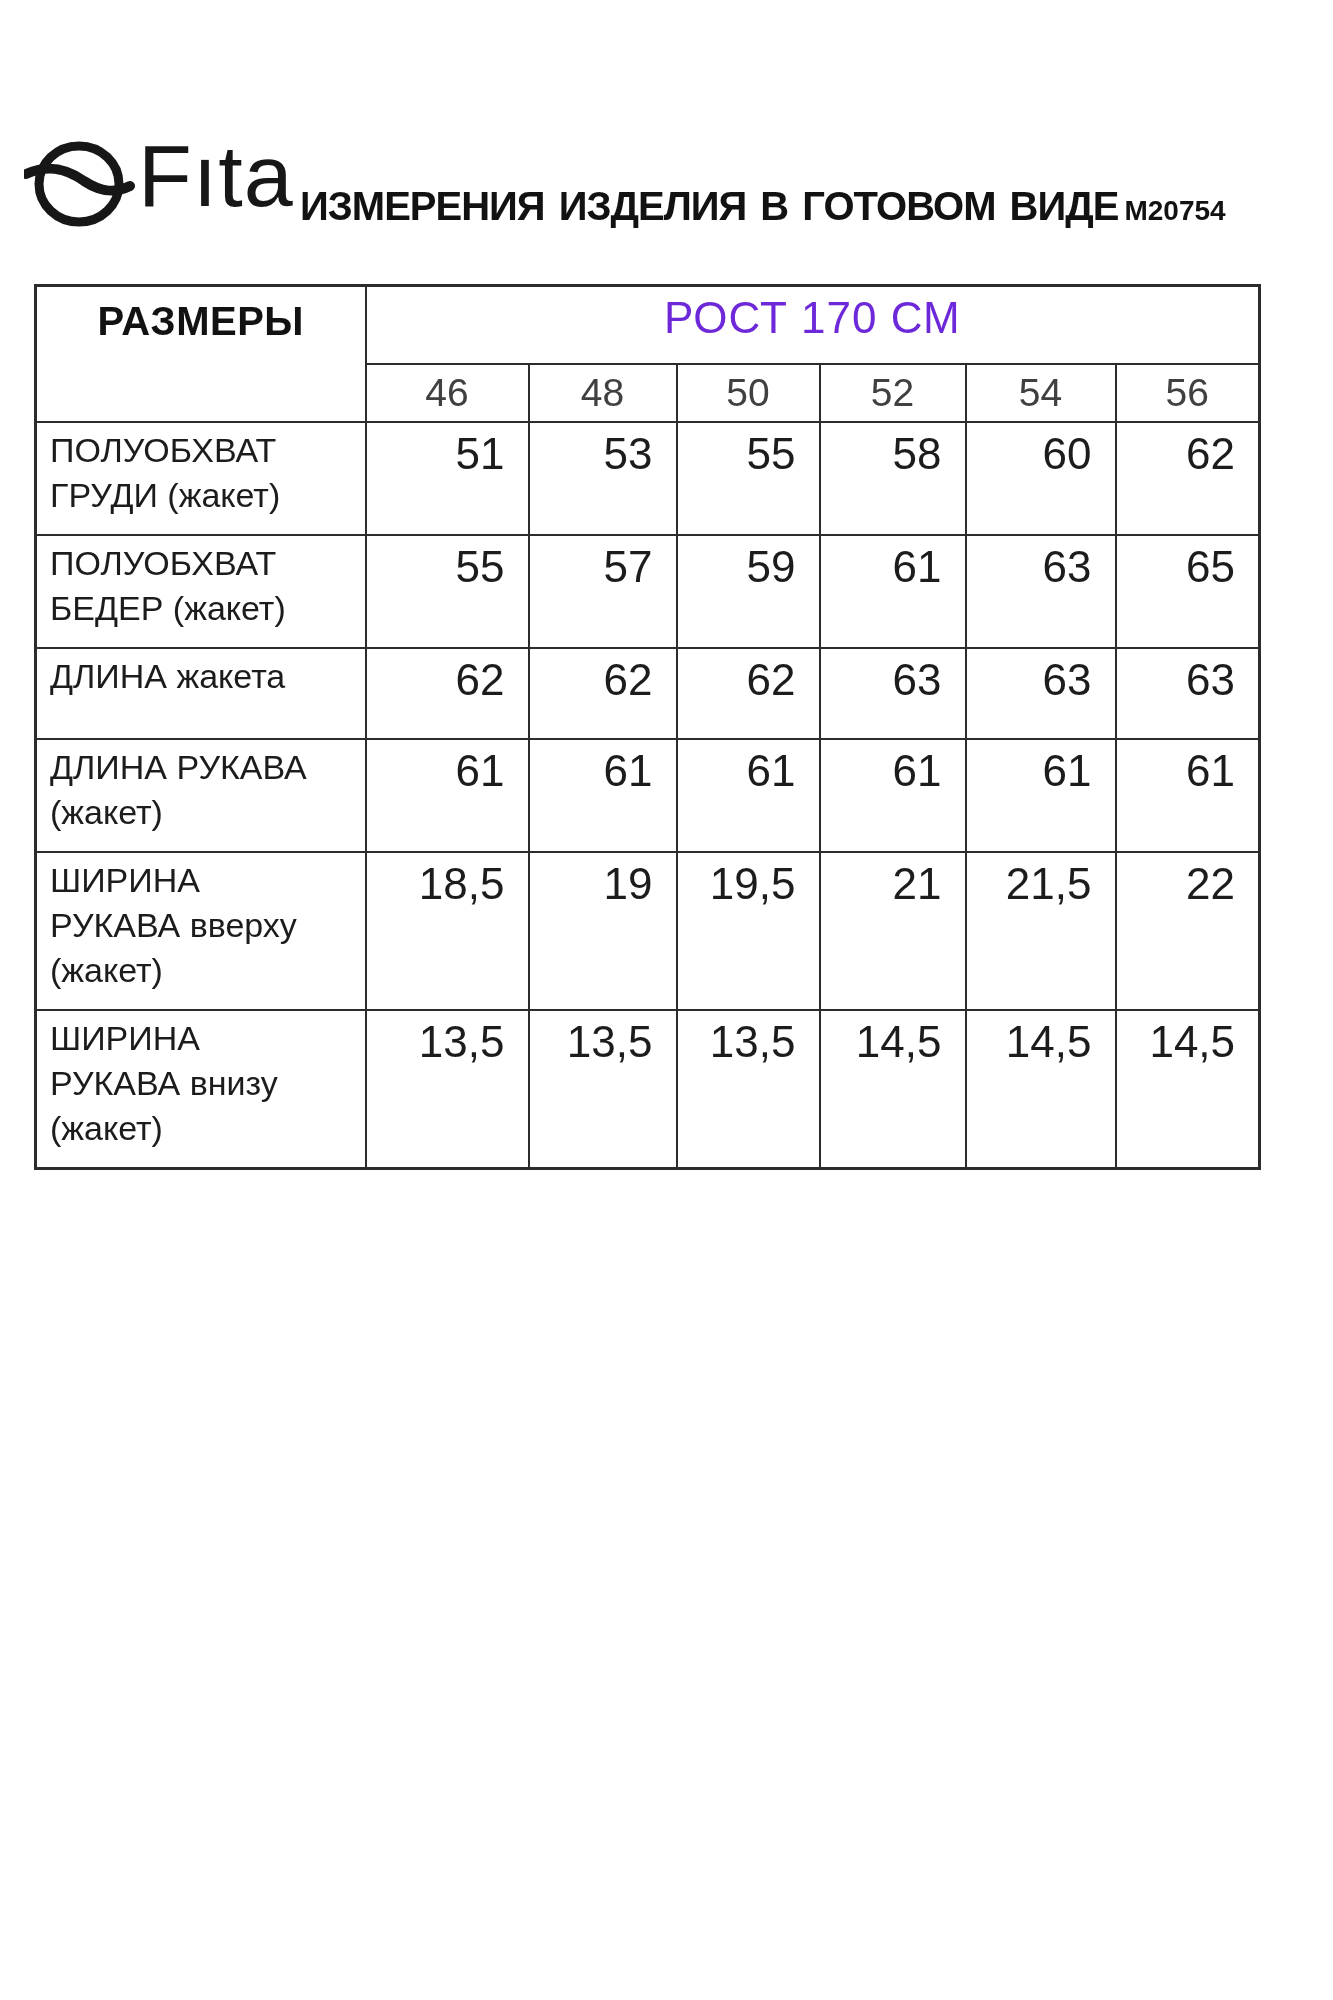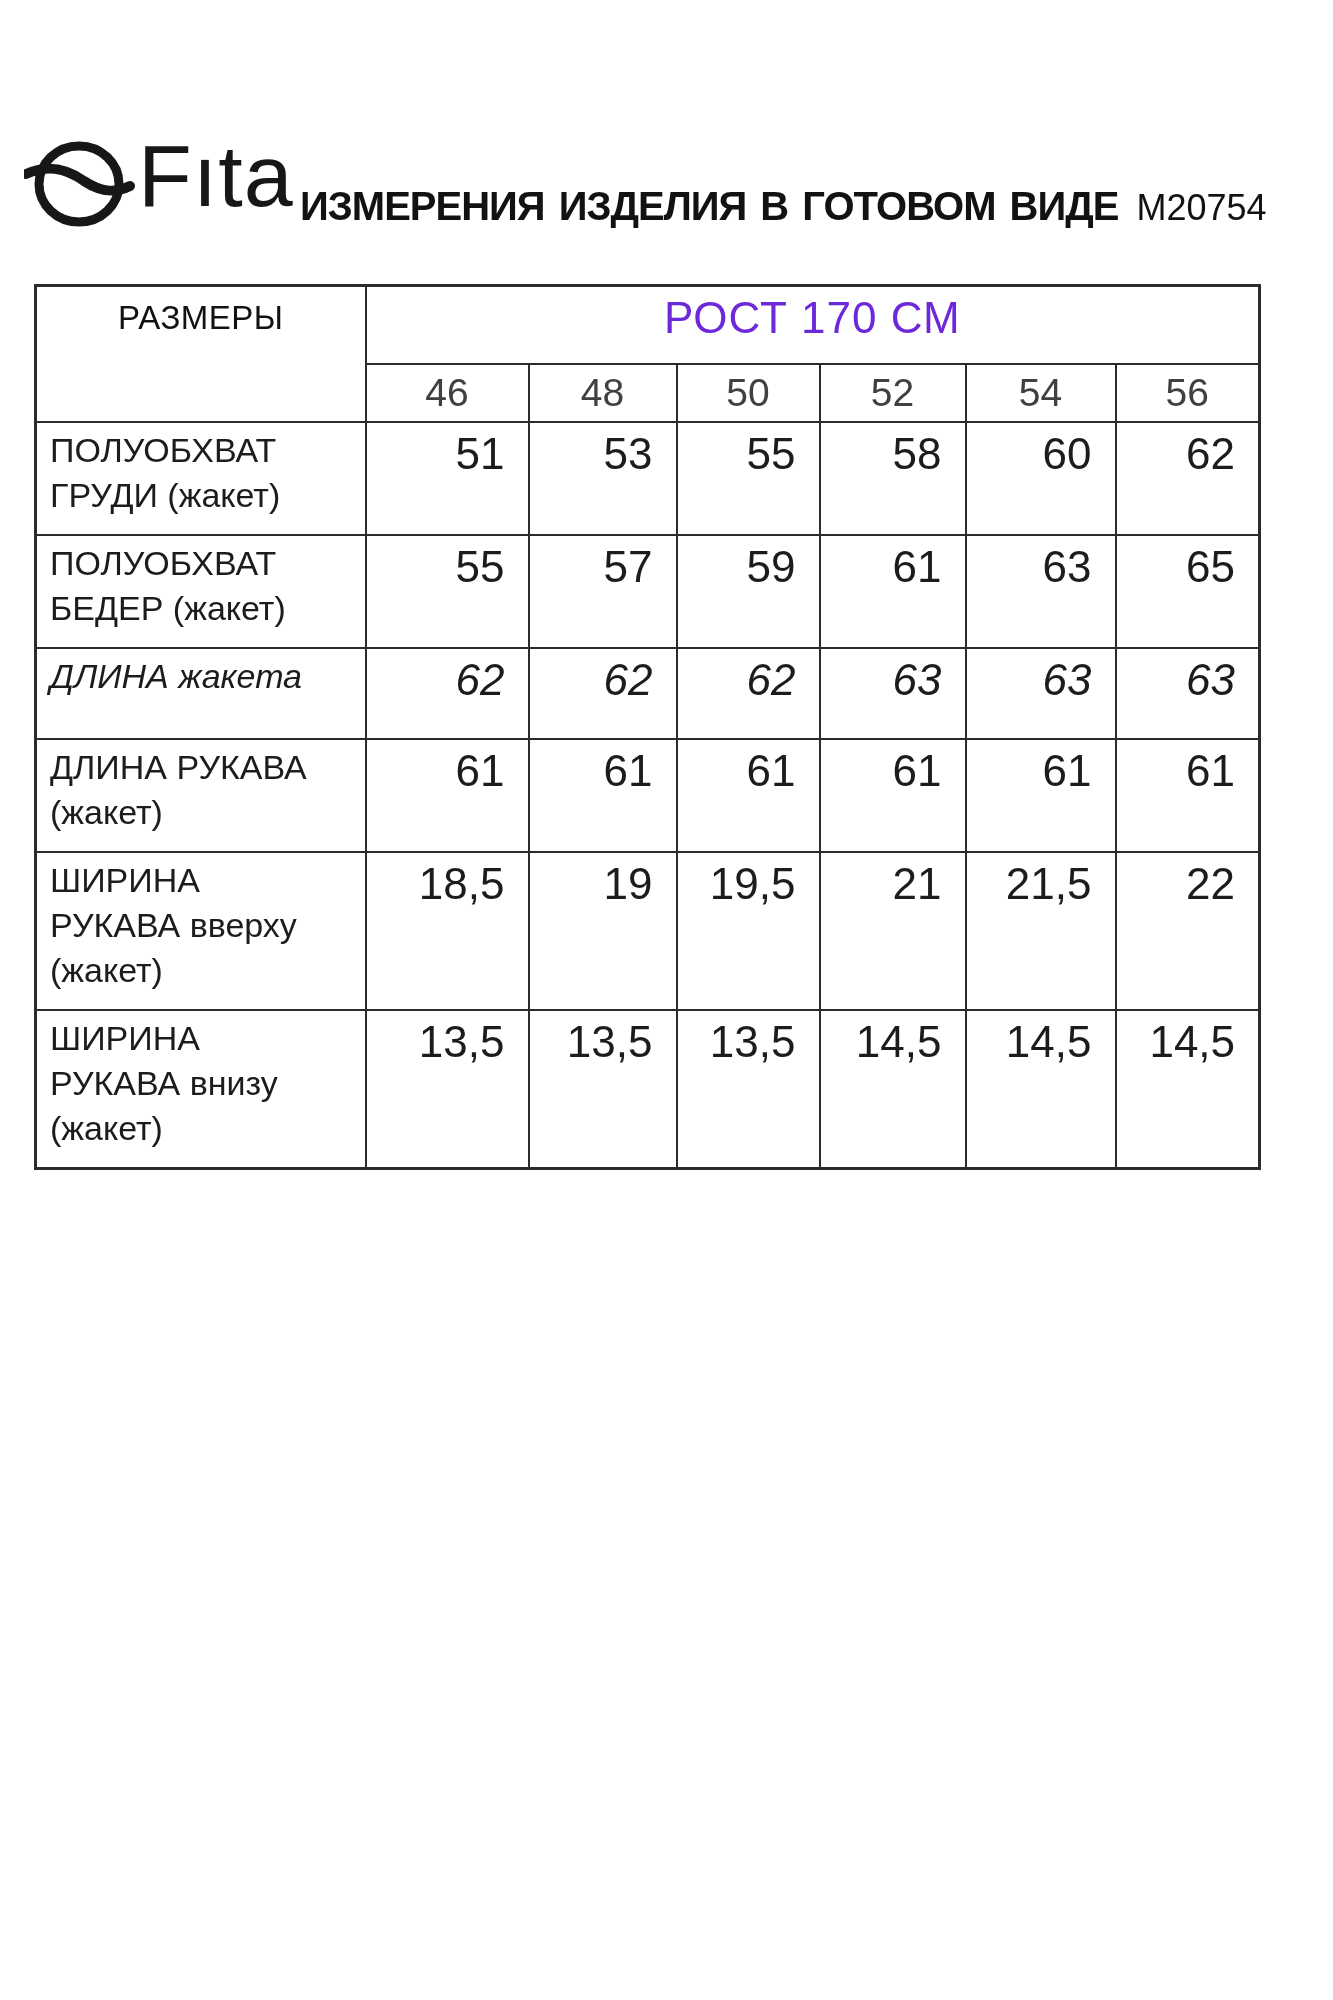--- a/index.html
+++ b/index.html
@@ -20,42 +20,42 @@
     position: absolute; left: 138px; top: 130px;
     font-size: 88px; line-height: 92px;
     font-weight: 400; letter-spacing: 1px; color: #171717;
   }
   .page-title {
     position: absolute; left: 300px; top: 184px; margin: 0;
     font-size: 40px; font-weight: 700; letter-spacing: -1px; word-spacing: 4px;
     white-space: nowrap; color: #121212;
   }
   .page-title .model {
-    font-size: 36px; letter-spacing: 0; margin-left: 18px; font-weight: 400;
+    font-size: 28px; letter-spacing: 0; margin-left: 6px; font-weight: 700;
   }
 
   
   table.size-table {
     position: absolute; left: 34px; top: 284px;
     width: 1224px;
     border-collapse: collapse; table-layout: fixed;
     border: 3px solid #2c2c2c;
     background: #ffffff;
   }
   .size-table th, .size-table td {
     border: 2px solid #2c2c2c;
     background: #ffffff;
     font-weight: 400;
     overflow: hidden;
   }
   tr.group-row    { height: 78px; }
   tr.size-row     { height: 58px; }
 
   th.corner-cell {
-    font-size: 33px; font-weight: 400; letter-spacing: 0.5px;
+    font-size: 40px; font-weight: 700; letter-spacing: 0.5px;
     text-align: center; vertical-align: top; padding-top: 12px;
     color: #121212;
   }
   th.group-cell {
     font-size: 44px; font-weight: 400; letter-spacing: 1px;
     text-align: center; vertical-align: top; padding-top: 6px;
     color: #6d28d9;
   }
   th.size-cell {
     font-size: 39px; font-weight: 400;
@@ -131,21 +131,21 @@
             <div>ПОЛУОБХВАТ</div>
             <div>БЕДЕР (жакет)</div>
           </td>
           <td class="value-cell">55</td>
           <td class="value-cell">57</td>
           <td class="value-cell">59</td>
           <td class="value-cell">61</td>
           <td class="value-cell">63</td>
           <td class="value-cell">65</td>
         </tr>
-        <tr style="height: 91px; font-style: italic;">
+        <tr style="height: 91px;">
           <td class="label-cell">
             <div>ДЛИНА жакета</div>
           </td>
           <td class="value-cell">62</td>
           <td class="value-cell">62</td>
           <td class="value-cell">62</td>
           <td class="value-cell">63</td>
           <td class="value-cell">63</td>
           <td class="value-cell">63</td>
         </tr>

